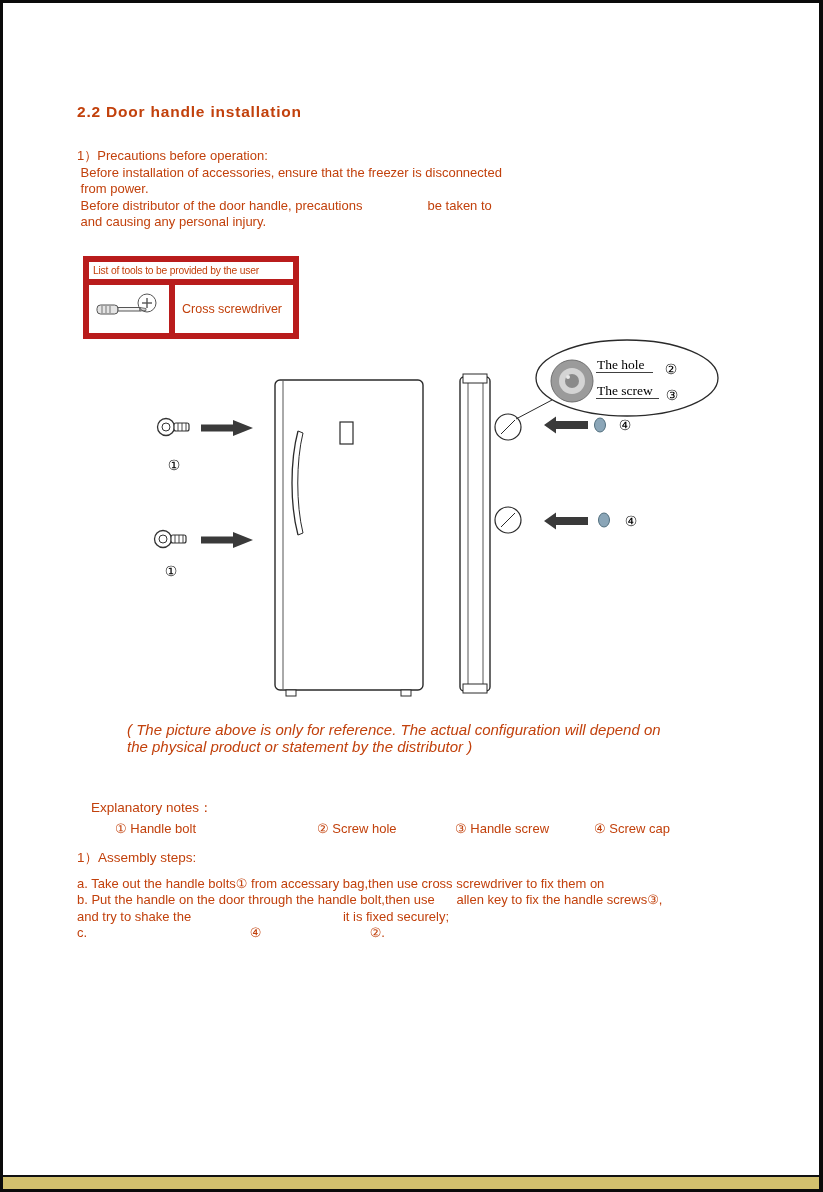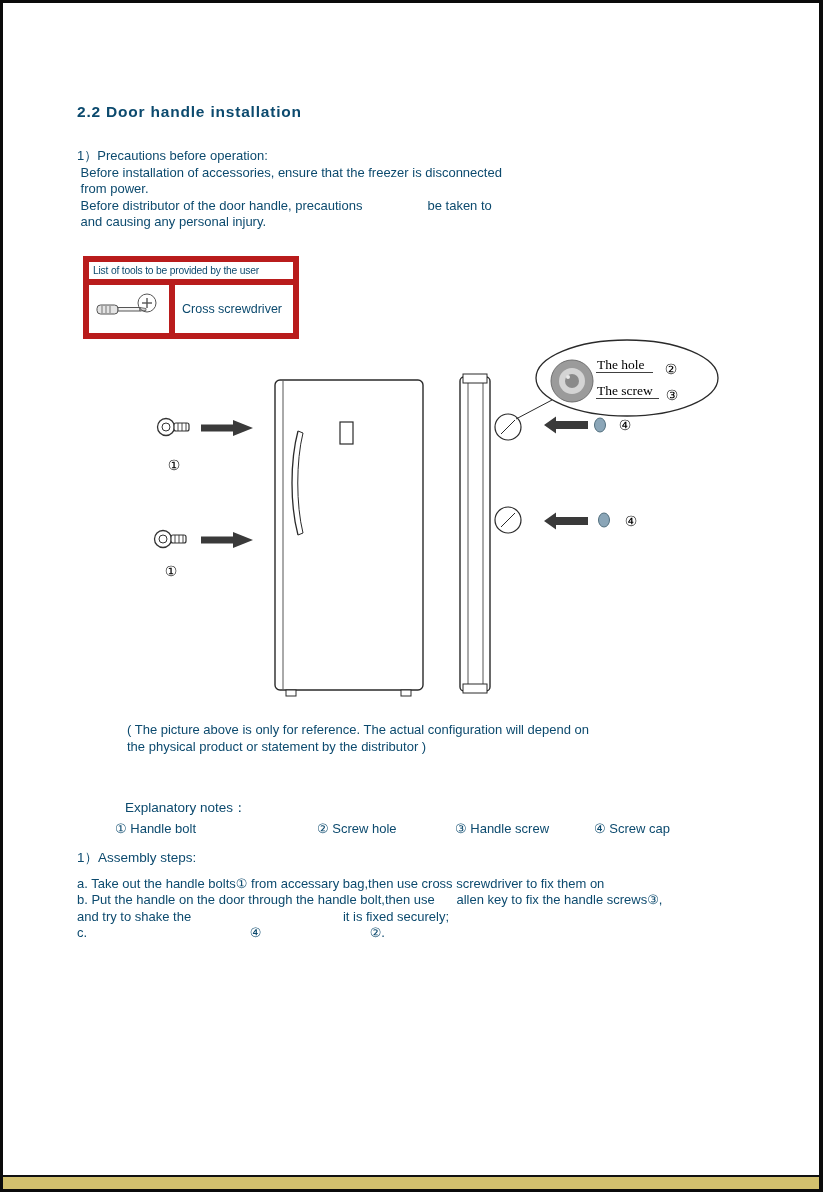--- a/index.html
+++ b/index.html
@@ -6,21 +6,21 @@
   .page {
     position:relative;
     width:823px; height:1192px;
     box-sizing:border-box;
     background:#ffffff;
     border-left:3px solid #0b0b0b;
     border-right:4px solid #0b0b0b;
     border-top:3px solid #0b0b0b;
     border-bottom:3px solid #0b0b0b;
     font-family:"Liberation Sans", sans-serif;
-    color:#0c4a6e;
+    color:#c2410c;
     overflow:hidden;
   }
   .abs { position:absolute; }
   .pre { white-space:pre; }
   .section-title {
     left:74px; top:100px;
     font-size:15.5px; font-weight:bold; letter-spacing:0.8px;
   }
   .precautions { left:74px; top:145px; font-size:13px; line-height:16.5px; }
   .tools-table {
@@ -28,22 +28,22 @@
     border-collapse:collapse;
     font-size:12.5px;
   }
   .tools-table td { border:6px solid #b91c1c; }
   .tools-table .tbl-header {
     font-size:10.3px; padding:3px 4px 3px 4px; letter-spacing:-0.2px;
   }
   .tools-table .icon-cell { width:78px; height:46px; text-align:center; vertical-align:middle; }
   .tools-table .name-cell { width:110px; padding-left:7px; vertical-align:middle; }
   .diagram { left:0; top:335px; }
-  .caption { left:124px; top:718px; font-size:13px; line-height:17px; }
-  .notes-heading { left:88px; top:796px; font-size:13.5px;margin-left:34px; }
+  .caption { left:124px; top:718px; font-size:15px; line-height:17px;font-style:italic; }
+  .notes-heading { left:88px; top:796px; font-size:13.5px; }
   .note-item { top:818px; font-size:13px;margin-left:24px; }
   .note-1 { left:88px; } .note-2 { left:290px; } .note-3 { left:428px; } .note-4 { left:567px;text-align:right; }
   .assembly-heading { left:74px; top:846px; font-size:13.5px; }
   .assembly-steps { left:74px; top:873px; font-size:13px; line-height:16.3px; }
   .bottom-strip {
     position:absolute; left:0; right:0; bottom:0;
     height:12px; background:#d2c06e;
     border-top:2px solid #111;
   }
 </style>

